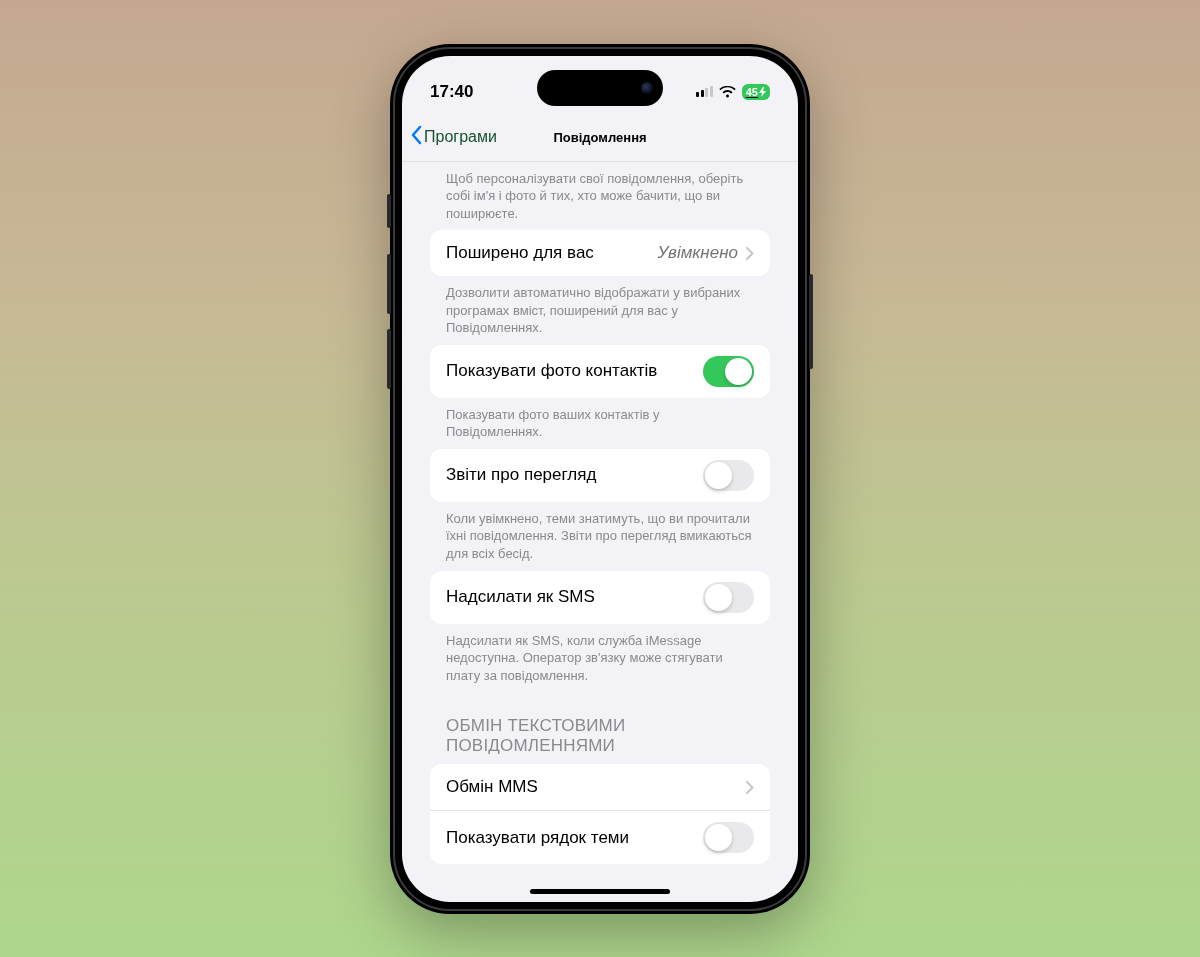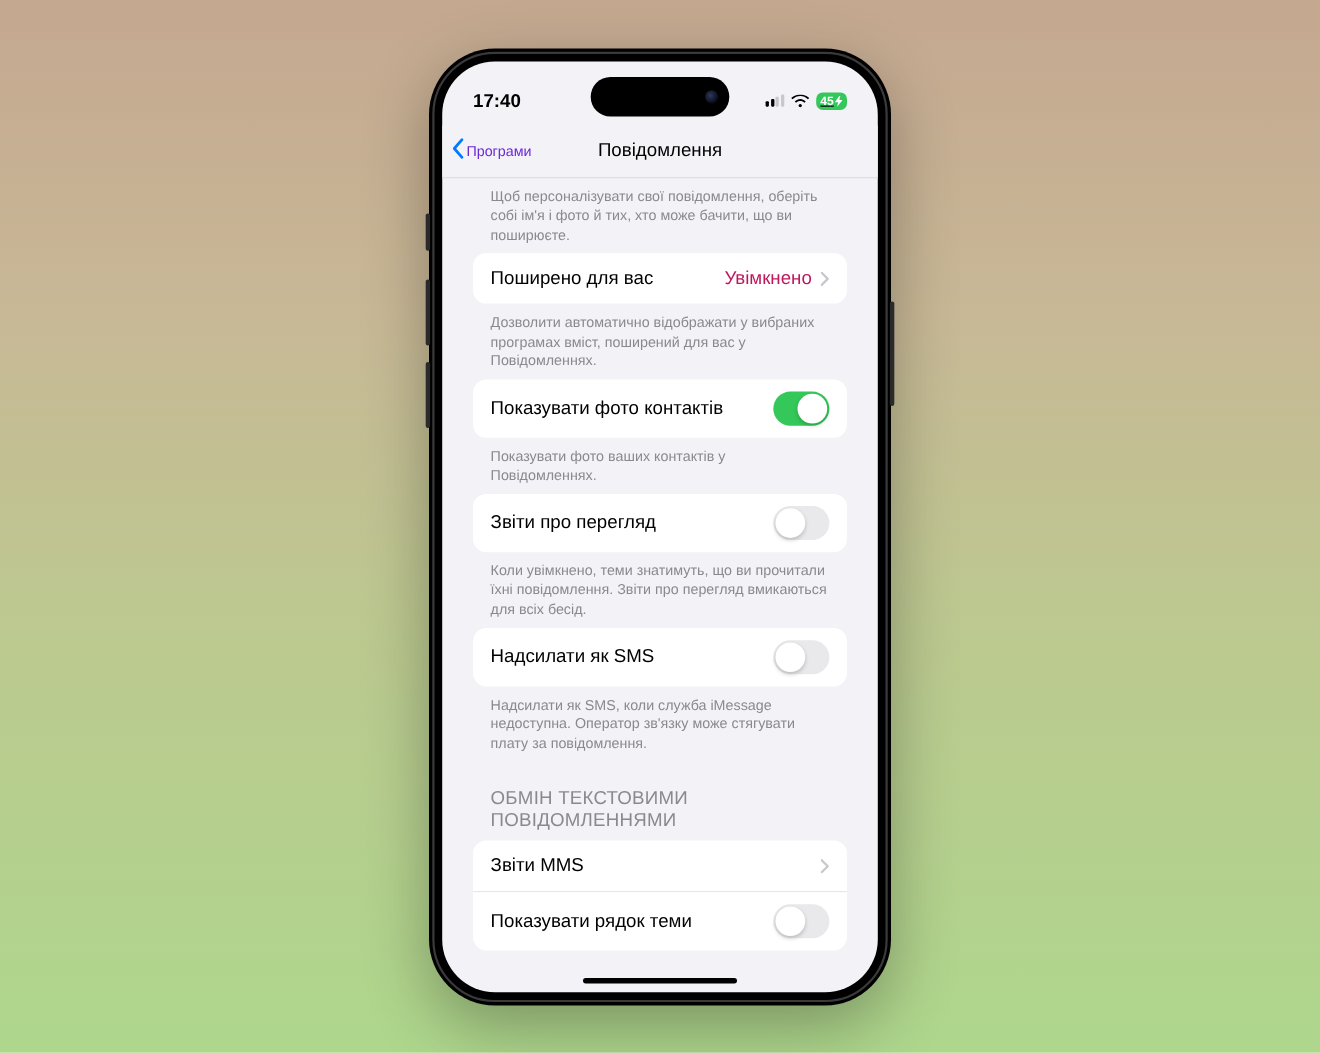--- a/index.html
+++ b/index.html
@@ -89,43 +89,43 @@
   }
   .nav-bar {
     height: 48px;
     display: flex;
     align-items: center;
     padding: 0 8px;
     position: relative;
     border-bottom: 0.5px solid rgba(0,0,0,0.08);
     background: #f2f2f7;
   }
-  .back-btn { display: flex; align-items: center; color: #6d28d9; font-size: 13px; gap: 2px; cursor: pointer; }
+  .back-btn { display: flex; align-items: center; color: #14532d; font-size: 16px; gap: 2px; cursor: pointer; }
   .chevron-left { font-size: 24px; line-height: 1; }
-  .nav-title { position: absolute; left: 50%; transform: translateX(-50%); font-weight: 400; font-size: 17px; }
+  .nav-title { position: absolute; left: 50%; transform: translateX(-50%); font-weight: 700; font-size: 13px; }
   .content { height: calc(100% - 58px - 48px); overflow-y: hidden; padding: 0 28px; }
   .footer-note, .header-note {
     font-size: 13px; color: #8a8a8e; padding: 8px 16px 8px; line-height: 1.35;
   }
   .section-title {
     font-size: 17px; color: #8a8a8e; padding: 24px 16px 8px;
     text-transform: uppercase; letter-spacing: 0.2px;
   }
   .card {
     background: #fff; border-radius: 12px; overflow: hidden;
   }
   .row {
     min-height: 46px; display: flex; align-items: center;
     justify-content: space-between; padding: 11px 16px;
     font-size: 17px; color: #000;
     border-top: 0.5px solid #e5e5ea;
   }
   .card .row:first-child { border-top: none; }
   .row-right { display: flex; align-items: center; gap: 8px; }
-  .value-text { color: #be185d; font-size: 17px; }
+  .value-text { color: #737373; font-size: 17px; font-style: italic; }
   .chevron-right { color: #c7c7cc; font-size: 14px; }
   .chevron-right svg { display: block; }
   .toggle {
     width: 51px; height: 31px; border-radius: 16px; position: relative;
     background: #e9e9eb; transition: background .2s;
   }
   .toggle.on { background: #34c759; }
   .toggle .knob {
     position: absolute; top: 2px; left: 2px; width: 27px; height: 27px;
     background: #fff; border-radius: 50%;
@@ -231,21 +231,21 @@
           <div class="toggle">
               <div class="knob"></div>
             </div>
         </div>
       </div>
       <div class="footer-note">Надсилати як SMS, коли служба iMessage недоступна. Оператор зв'язку може стягувати плату за повідомлення.</div>
 
       <div class="section-title">ОБМІН ТЕКСТОВИМИ ПОВІДОМЛЕННЯМИ</div>
       <div class="card">
         <div class="row">
-          <span>Звіти MMS</span>
+          <span>Обмін MMS</span>
           <span class="chevron-right">
             <svg width="8" height="13" viewBox="0 0 8 13">
                 <path d="M1 1l5.5 5.5L1 12" stroke="#c7c7cc" stroke-width="2" fill="none" stroke-linecap="round" stroke-linejoin="round"></path>
               </svg>
           </span>
         </div>
         <div class="row">
           <span>Показувати рядок теми</span>
           <div class="toggle">
               <div class="knob"></div>

